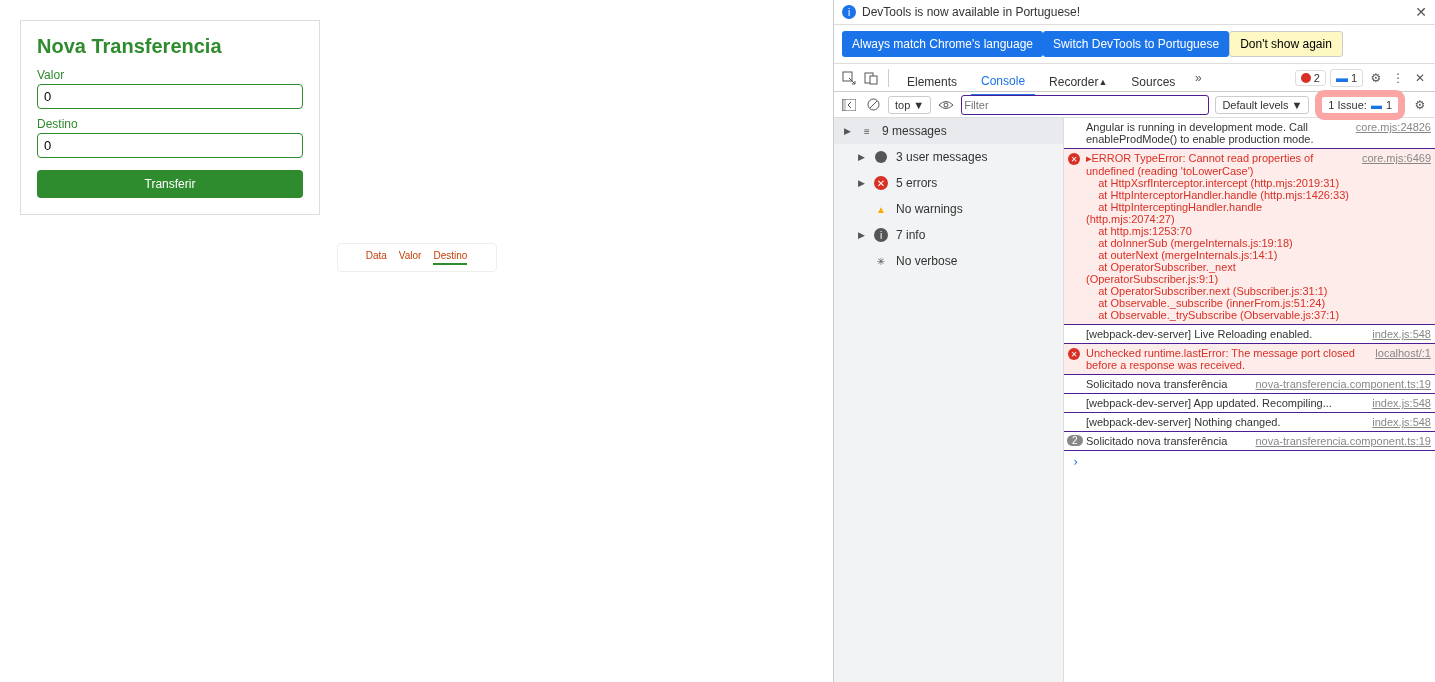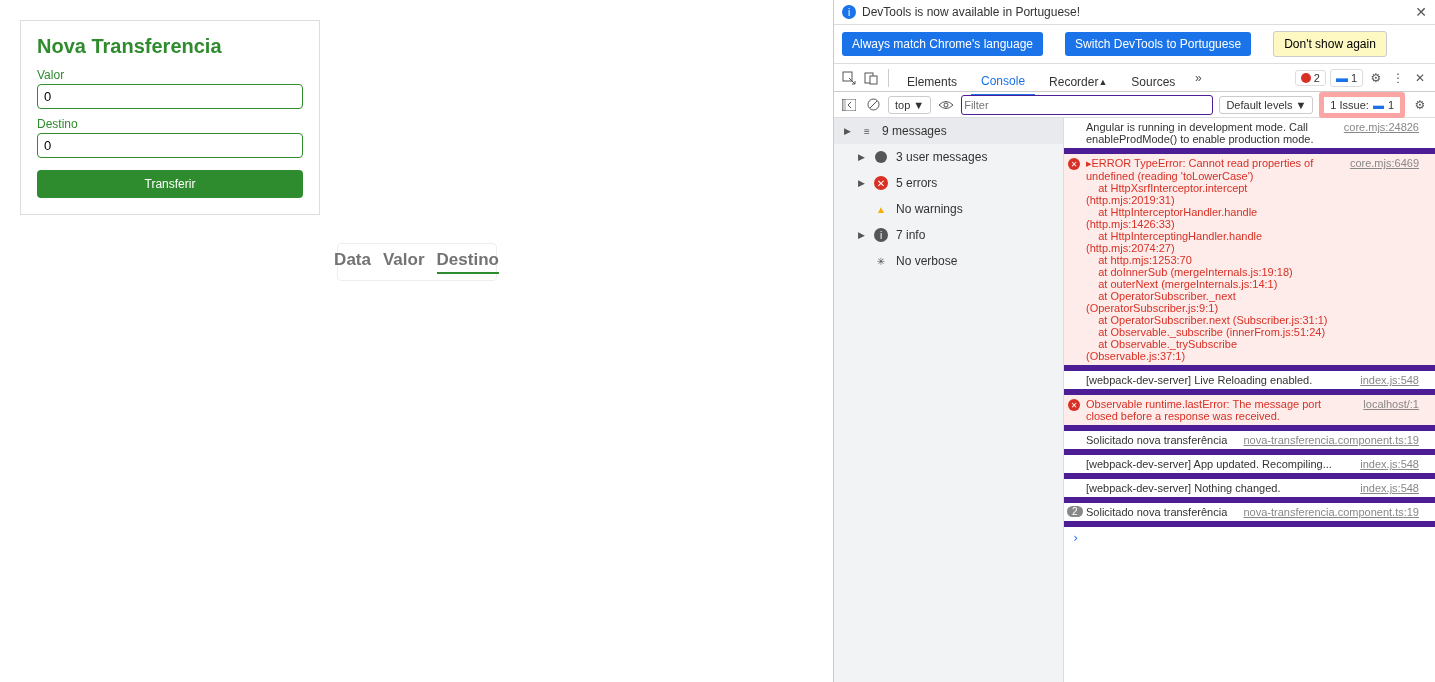--- a/index.html
+++ b/index.html
@@ -4,62 +4,62 @@
 <style>
 * { box-sizing: border-box; margin: 0; padding: 0; font-family: "Segoe UI", Arial, sans-serif; }
 body { display: flex; width: 1435px; height: 682px; background: #fff; overflow: hidden; }
 .app-side { width: 833px; padding: 20px; }
 .card { border: 1px solid #ddd; border-radius: 0; padding: 14px 16px 16px; width: 300px; background: #fff; }
 .card h2 { color: #2e8b2e; font-size: 20px; font-weight: 600; margin-bottom: 10px; }
 .lbl { color: #2e8b2e; font-size: 12px; display: block; margin-top: 8px; margin-bottom: 2px; }
 .card input { width: 100%; border: 1px solid #2e8b2e; border-radius: 4px; padding: 4px 6px; font-size: 13px; }
 .btn-transfer { margin-top: 12px; width: 100%; background: #2e8b2e; color: #fff; border: none; border-radius: 4px; padding: 7px 0; font-size: 12px; cursor: pointer; }
 .tabs-card { margin: 28px auto 0; width: 160px; border: 1px solid #eee; border-radius: 4px; padding: 6px 8px; display: flex; gap: 12px; justify-content: center; }
-.tab-link { color: #737373; font-size: 17px; font-weight: 700; cursor: pointer; padding-bottom: 2px; }
+.tab-link { color: #c2410c; font-size: 10px; font-weight: 400; cursor: pointer; padding-bottom: 2px; }
 .tab-link.active { border-bottom: 2px solid #2e8b2e; }
 
 .devtools { flex: 1; display: flex; flex-direction: column; border-left: 1px solid #ccc; font-size: 12px; color: #333; }
 .banner { display: flex; align-items: center; padding: 4px 8px; gap: 6px; border-bottom: 1px solid #ddd; }
 .info-dot { width: 14px; height: 14px; border-radius: 50%; background: #1a73e8; color: #fff; font-size: 10px; display: flex; align-items: center; justify-content: center; }
 .banner .close-x { margin-left: auto; cursor: pointer; font-size: 14px; color: #555; }
-.banner-btns { display: flex; gap: 22px; padding: 6px 8px; border-bottom: 1px solid #ddd; align-items: center; }
+.banner-btns { display: flex; gap: 0; padding: 6px 8px; border-bottom: 1px solid #ddd; }
 .btn-blue { background: #1a73e8; color: #fff; border: none; border-radius: 3px; padding: 5px 10px; font-size: 12px; cursor: pointer; }
 .btn-white { background: #fef9c3; border: 1px solid #ccc; border-radius: 3px; padding: 5px 10px; font-size: 12px; cursor: pointer; }
 
 .tabbar { display: flex; align-items: center; border-bottom: 1px solid #ccc; padding: 0 6px; height: 28px; gap: 4px; }
 .tool-icon { width: 18px; height: 18px; display: flex; align-items: center; justify-content: center; cursor: pointer; color: #555; }
 .tabbar .divider { width: 1px; height: 18px; background: #ccc; margin: 0 4px; }
 .tab { padding: 0 10px; height: 28px; display: flex; align-items: center; cursor: pointer; color: #333; margin-top: 8px; }
 .tab.active { border-bottom: 2px solid #1a73e8; color: #1a73e8; }
 .tab-spacer { flex: 1; }
 .pill { display: flex; align-items: center; gap: 3px; border: 1px solid #ddd; border-radius: 3px; padding: 1px 5px; font-size: 11px; }
 .pill .dot-red { width: 10px; height: 10px; border-radius: 50%; background: #d93025; display: inline-block; }
 .pill .msg-icon { color: #1a73e8; font-size: 12px; }
 
 .filterbar { display: flex; align-items: center; border-bottom: 1px solid #ddd; height: 26px; padding: 0 6px; gap: 6px; }
 .filterbar select, .filterbar input { font-size: 11px; border: 1px solid #ccc; padding: 2px 4px; }
 .filterbar input.filter { flex: 1; border: 1px solid #4c1d95; border-radius: 3px; padding: 3px 2px; }
 .levels { border: 1px solid #ccc; padding: 2px 6px; border-radius: 3px; font-size: 11px; display: flex; align-items: center; gap: 3px; }
-.issues-pill { border: 5px solid #fca5a5; padding: 2px 6px; border-radius: 3px; font-size: 11px; display: flex; align-items: center; gap: 4px; }
+.issues-pill { border: 7px solid #fca5a5; padding: 2px 6px; border-radius: 9px; font-size: 11px; display: flex; align-items: center; gap: 4px; }
 
 .console-body { flex: 1; display: flex; overflow: hidden; }
 .sidebar { width: 230px; border-right: 1px solid #ddd; background: #f1f3f4; }
 .sb-row { display: flex; align-items: center; gap: 8px; padding: 6px 10px 6px 24px; font-size: 12px; color: #333; cursor: pointer; }
 .sb-row.head { background: #e8eaed; padding-left: 10px; }
 .sb-row .tri { width: 8px; color: #555; font-size: 9px; }
 .sb-row .ic { width: 14px; height: 14px; display: flex; align-items: center; justify-content: center; font-size: 10px; }
 .ic-list { color: #555; }
 .ic-user { width: 12px; height: 12px; border-radius: 50%; background: #555; }
 .ic-err { width: 12px; height: 12px; border-radius: 50%; background: #d93025; color: #fff; font-size: 8px; }
 .ic-warn { color: #f9ab00; font-size: 12px; }
 .ic-info { width: 12px; height: 12px; border-radius: 50%; background: #555; color: #fff; font-size: 9px; }
 .ic-verbose { color: #555; }
 
 .log-area { flex: 1; overflow-y: auto; font-family: Menlo, Consolas, monospace; font-size: 11px; }
-.log-row { display: flex; padding: 3px 16px 3px 22px; border-bottom: 6px solid #4c1d95; position: relative; }
+.log-row { display: flex; padding: 3px 4px 3px 22px; border-bottom: 1px solid #4c1d95; position: relative; }
 .log-row .src { color: #888; text-decoration: underline; white-space: nowrap; margin-left: auto; padding-left: 12px; }
 .log-row .msg { flex: 1; white-space: pre-wrap; word-break: break-word; }
 .log-row.error { background: #fdecea; color: #d93025; }
 .log-row.error .msg { color: #d93025; }
 .log-row.error .err-ic { position: absolute; left: 4px; top: 4px; width: 12px; height: 12px; border-radius: 50%; background: #d93025; color: #fff; font-size: 8px; display: flex; align-items: center; justify-content: center; }
 .log-row.info .msg { color: #333; }
 .log-row .count-badge { position: absolute; left: 3px; top: 3px; background: #888; color: #fff; border-radius: 8px; font-size: 10px; padding: 0 5px; }
 .prompt-row { padding: 4px 8px; color: #1a73e8; font-family: monospace; font-size: 12px; }
 </style>
 </head>
@@ -215,21 +215,21 @@
     at Observable._subscribe (innerFrom.js:51:24)
     at Observable._trySubscribe (Observable.js:37:1)</span>
         <span class="src">core.mjs:6469</span>
       </div>
       <div class="log-row info">
         <span class="msg">[webpack-dev-server] Live Reloading enabled.</span>
         <span class="src">index.js:548</span>
       </div>
       <div class="log-row error">
         <span class="err-ic">✕</span>
-        <span class="msg">Observable runtime.lastError: The message port closed before a response was received.</span>
+        <span class="msg">Unchecked runtime.lastError: The message port closed before a response was received.</span>
         <span class="src">localhost/:1</span>
       </div>
       <div class="log-row info">
         <span class="msg">Solicitado nova transferência</span>
         <span class="src">nova-transferencia.component.ts:19</span>
       </div>
       <div class="log-row info">
         <span class="msg">[webpack-dev-server] App updated. Recompiling...</span>
         <span class="src">index.js:548</span>
       </div>

